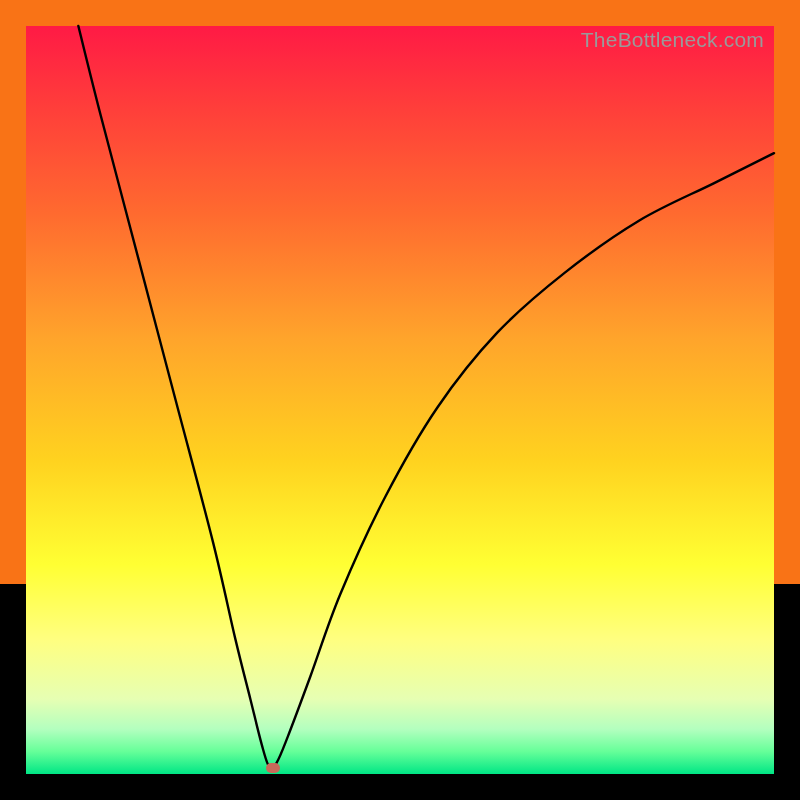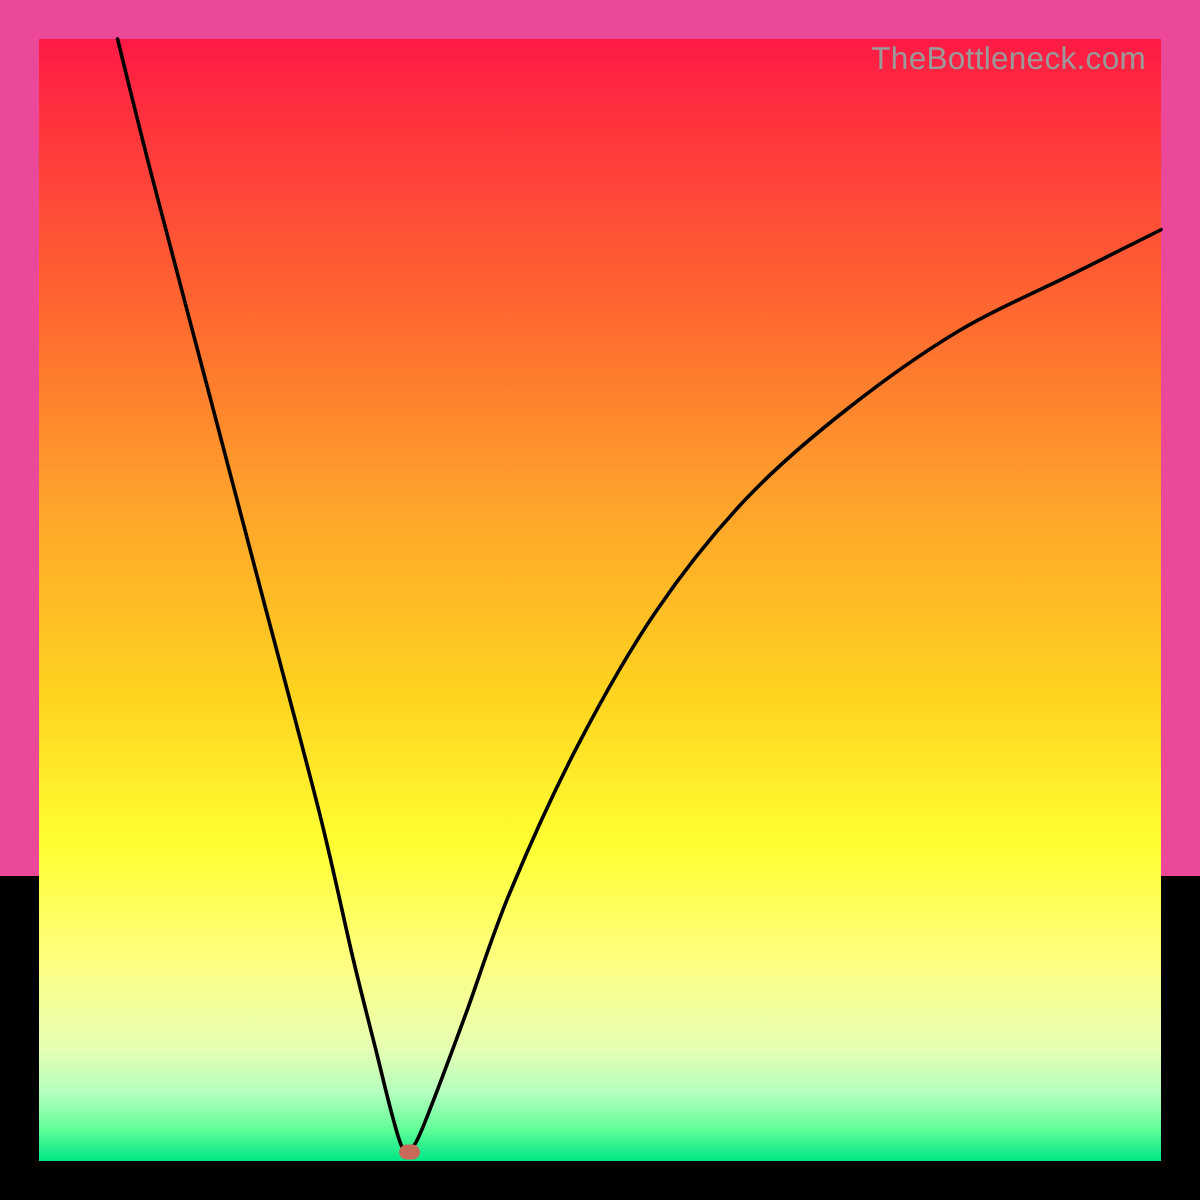--- a/index.html
+++ b/index.html
@@ -8,21 +8,21 @@
     width: 800px;
     height: 800px;
     background: #000;
     font-family: Arial, Helvetica, sans-serif;
     overflow: hidden;
   }
   .frame {
     position: relative;
     width: 800px;
     height: 584px;
-    background: #ec4899;
+    background: #f97316;
   }
   .plot {
     position: absolute;
     left: 26px;
     top: 26px;
     width: 748px;
     height: 748px;
     background: linear-gradient(to bottom,
       #ff1a45 0%,
       #ff3b3b 10%,

